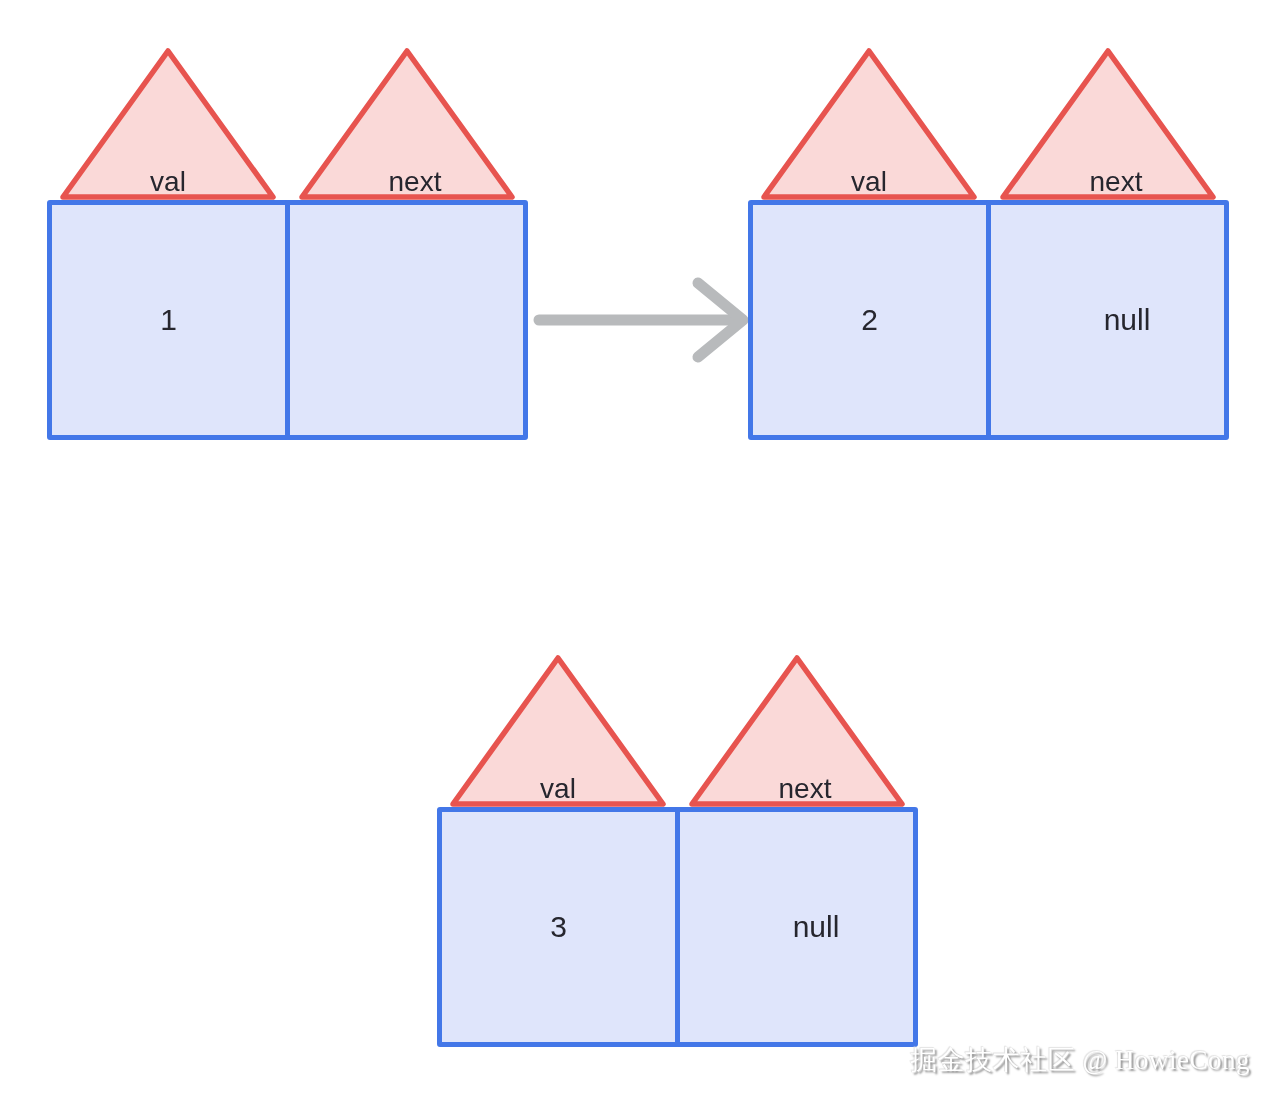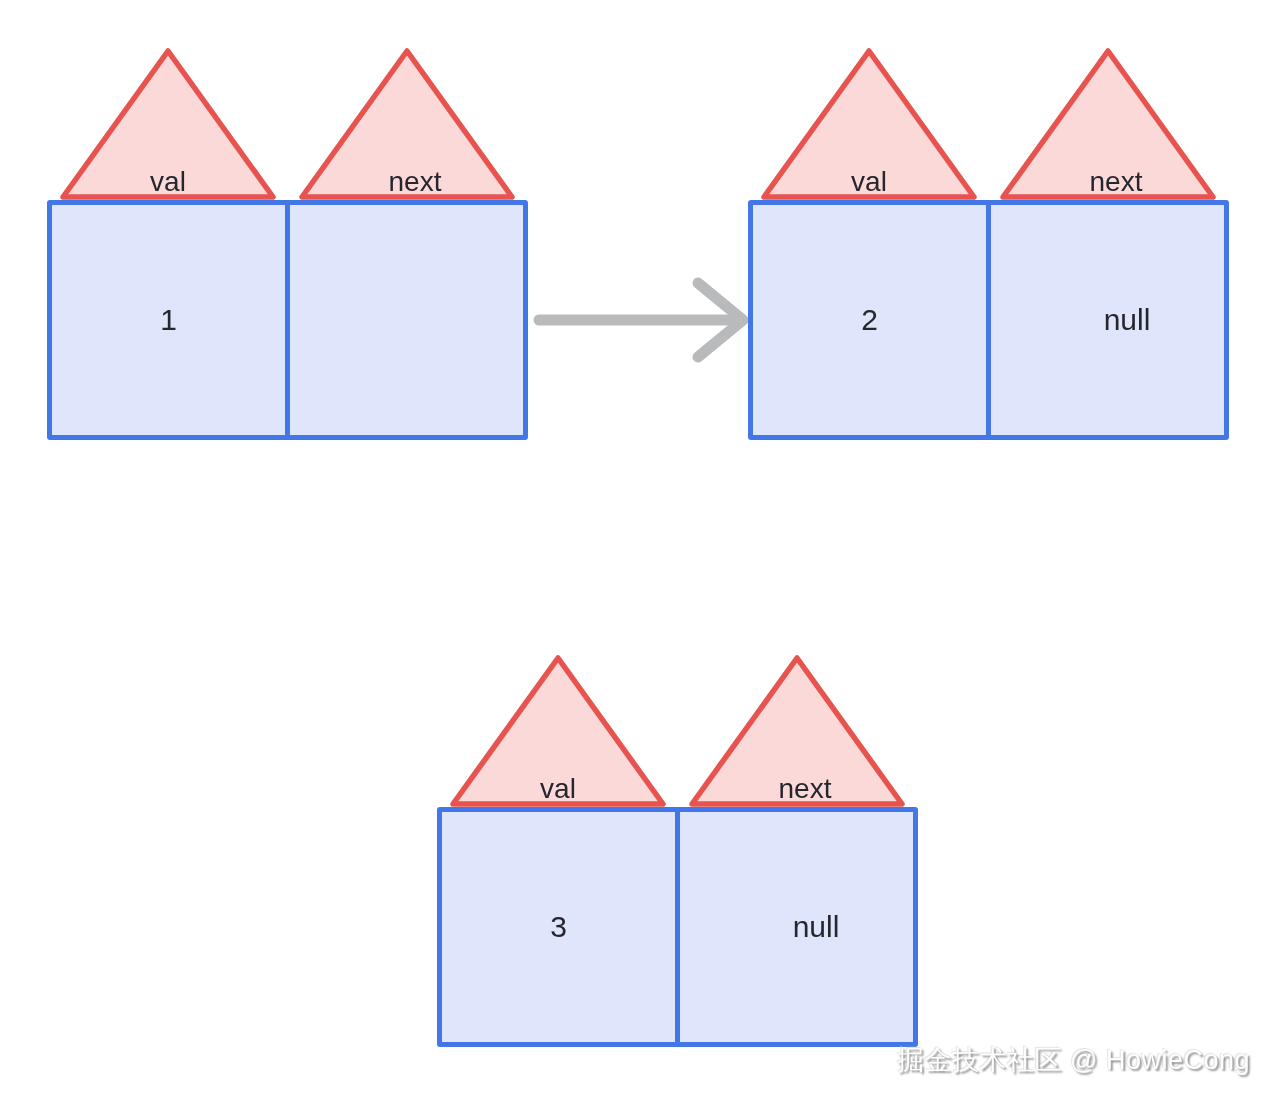--- a/index.html
+++ b/index.html
@@ -56,20 +56,21 @@
     stroke-linejoin: round;
     fill: none;
   }
 
   .watermark {
     position: absolute; right: 26px; top: 1042px;
     font-size: 27px; letter-spacing: 0.5px;
     color: var(--watermark-text, #ffffff);
     text-shadow: 2px 2px 2px #949494, -1px -1px 1px #e2e2e2, 0 0 1px #c8c8c8;
     white-space: nowrap;
+    font-family: Liberation Serif, serif;
   }
 </style>
 </head>
 <body>
 
 <div class="canvas">
 
   <div class="node node-a">
     <svg class="tri tri-val" viewBox="0 0 226 158">
       <polygon points="113,6 218,152 8,152"></polygon>

